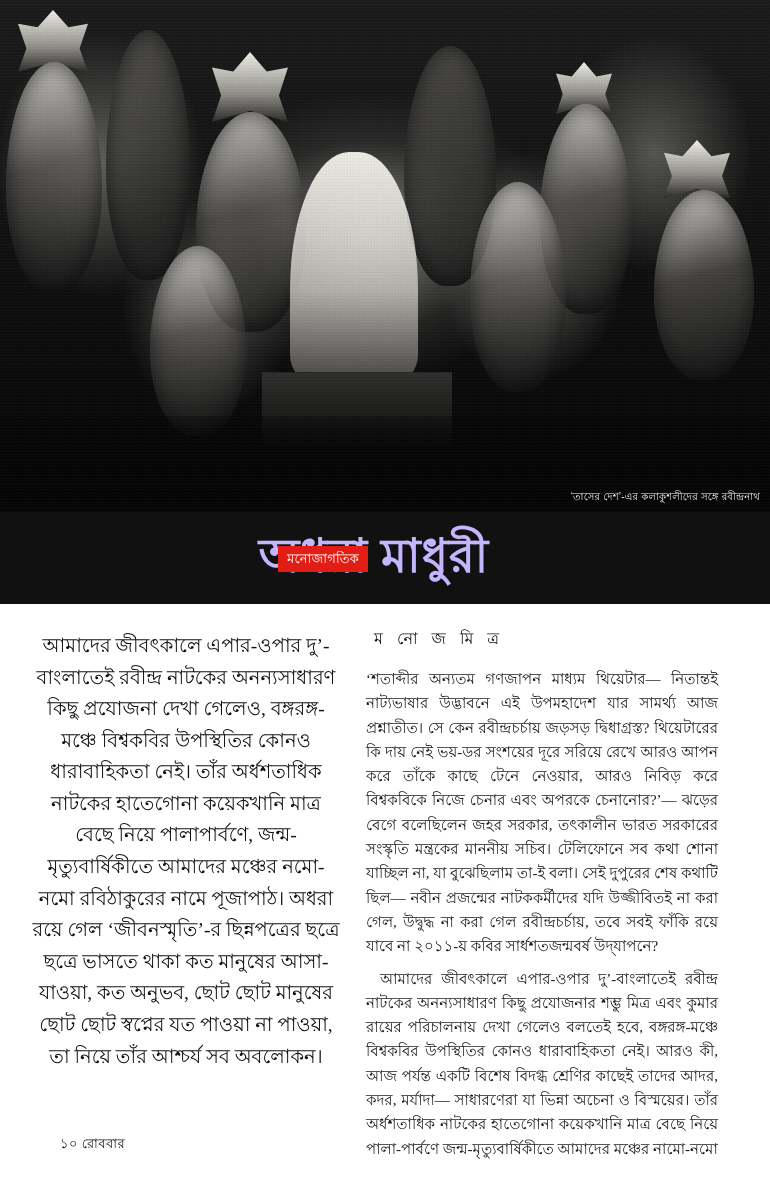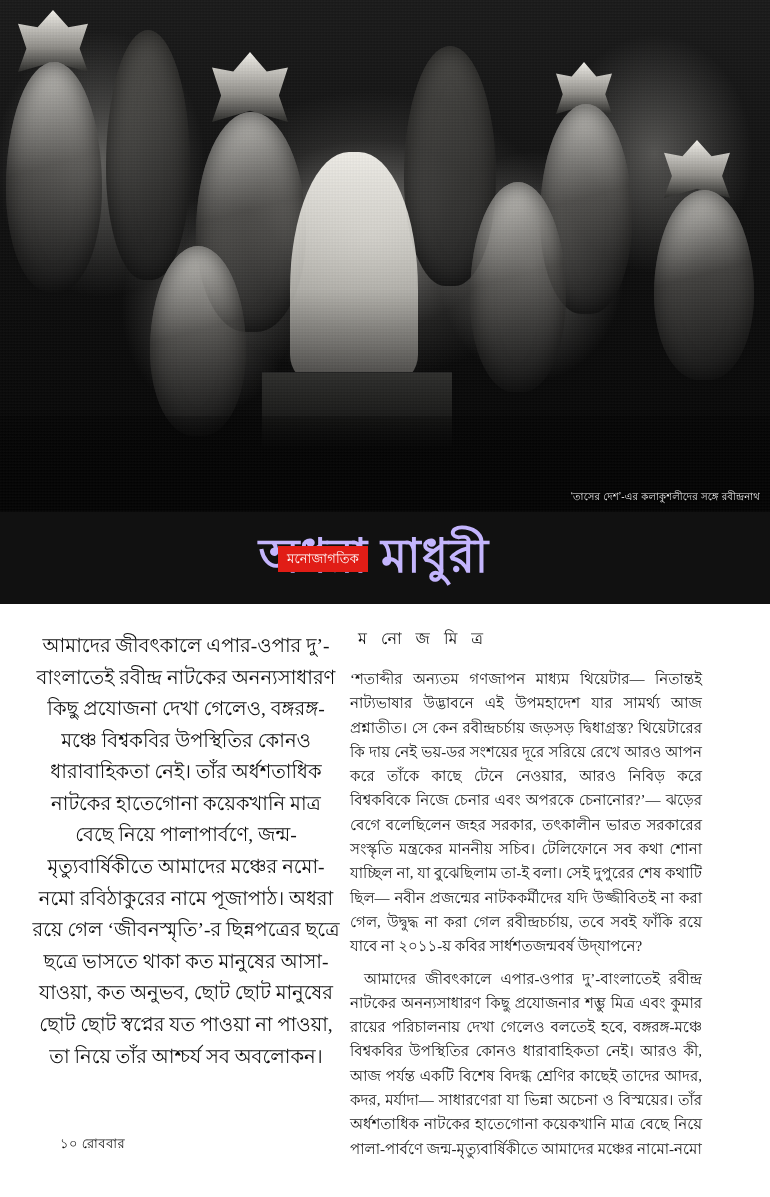--- a/index.html
+++ b/index.html
@@ -116,21 +116,21 @@
     font-weight: 700;
     letter-spacing: 1px;
     padding-bottom: 4px;
   }
 
   
   .article {
     display: flex;
     padding: 20px 34px 0 30px;
     box-sizing: border-box;
-    gap: 8px;
+    gap: 24px;
   }
   .col-left {
     width: 312px;
     text-align: center;
     font-family: "Liberation Serif", serif;
     font-size: 19.5px;
     line-height: 1.62;
     color: #111;
     padding-top: 6px;
   }

